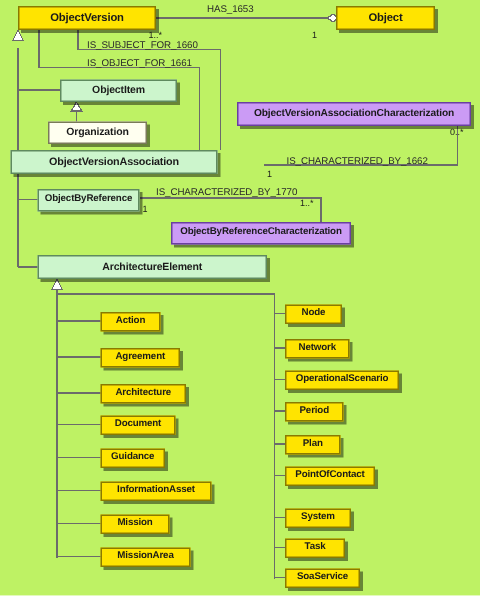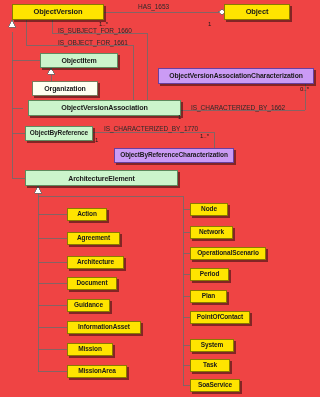--- a/index.html
+++ b/index.html
@@ -7,21 +7,21 @@
     padding: 0;
     background: #ffffff;
   }
   body {
     font-family: "Liberation Sans", sans-serif;
   }
   #canvas {
     position: relative;
     width: 320px;
     height: 397px;
-    background: #ef4444;
+    background: #bef264;
     overflow: hidden;
   }
   svg.wires {
     position: absolute;
     left: 0;
     top: 0;
     width: 320px;
     height: 397px;
     pointer-events: none;
   }
@@ -119,21 +119,21 @@
       <path d="M183 385 L190 385"></path>
     </g>
   </svg>
 
   <div id="nodes-layer">
       <div class="node shadow fill-yellow" style="left: 12px; top: 4px; width: 92px; height: 16px; font-size: 7.5px;">ObjectVersion</div>
       <div class="node shadow fill-yellow" style="left: 224px; top: 4px; width: 66px; height: 16px; font-size: 7.5px; text-align: center;">Object</div>
       <div class="node shadow fill-green" style="left: 40px; top: 53px; width: 78px; height: 15px; font-size: 7px;">ObjectItem</div>
       <div class="node shadow fill-cream" style="left: 32px; top: 81px; width: 66px; height: 15px; font-size: 7px;">Organization</div>
       <div class="node shadow fill-purple" style="left: 158px; top: 68px; width: 156px; height: 16px; font-size: 6.8px;">ObjectVersionAssociationCharacterization</div>
-      <div class="node shadow fill-green" style="left: 28px; top: 100px; width: 153px; height: 16px; font-size: 7.2px; text-align: right;">ObjectVersionAssociation</div>
+      <div class="node shadow fill-green" style="left: 7px; top: 100px; width: 138px; height: 16px; font-size: 7.2px; text-align: right;">ObjectVersionAssociation</div>
       <div class="node shadow fill-green" style="left: 25px; top: 126px; width: 68px; height: 15px; font-size: 6.5px;">ObjectByReference</div>
       <div class="node shadow fill-purple" style="left: 114px; top: 148px; width: 120px; height: 15px; font-size: 6.5px;">ObjectByReferenceCharacterization</div>
       <div class="node shadow fill-green" style="left: 25px; top: 170px; width: 153px; height: 16px; font-size: 7px;">ArchitectureElement</div>
       <div class="node shadow fill-yellow" style="left: 67px; top: 208px; width: 40px; height: 13px; font-size: 6.5px;">Action</div>
       <div class="node shadow fill-yellow" style="left: 67px; top: 232px; width: 53px; height: 13px; font-size: 6.5px;">Agreement</div>
       <div class="node shadow fill-yellow" style="left: 67px; top: 256px; width: 57px; height: 13px; font-size: 6.5px;">Architecture</div>
       <div class="node shadow fill-yellow" style="left: 67px; top: 277px; width: 50px; height: 13px; font-size: 6.5px;">Document</div>
       <div class="node shadow fill-yellow" style="left: 67px; top: 299px; width: 43px; height: 13px; font-size: 6.5px;">Guidance</div>
       <div class="node shadow fill-yellow" style="left: 67px; top: 321px; width: 74px; height: 13px; font-size: 6.5px;">InformationAsset</div>
       <div class="node shadow fill-yellow" style="left: 67px; top: 343px; width: 46px; height: 13px; font-size: 6.5px;">Mission</div>

